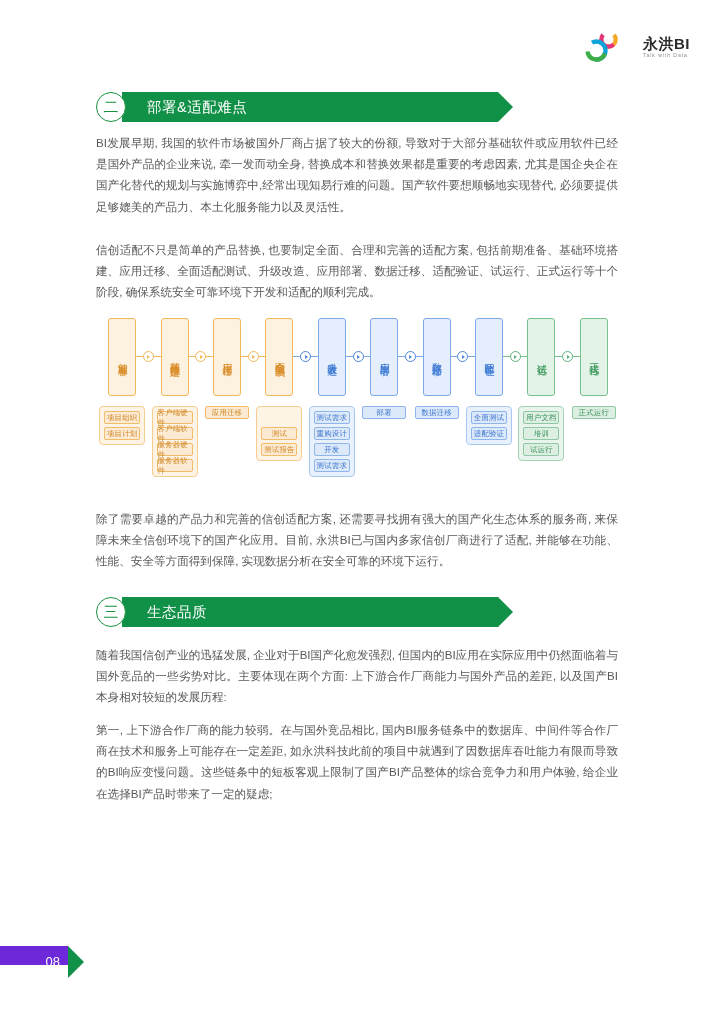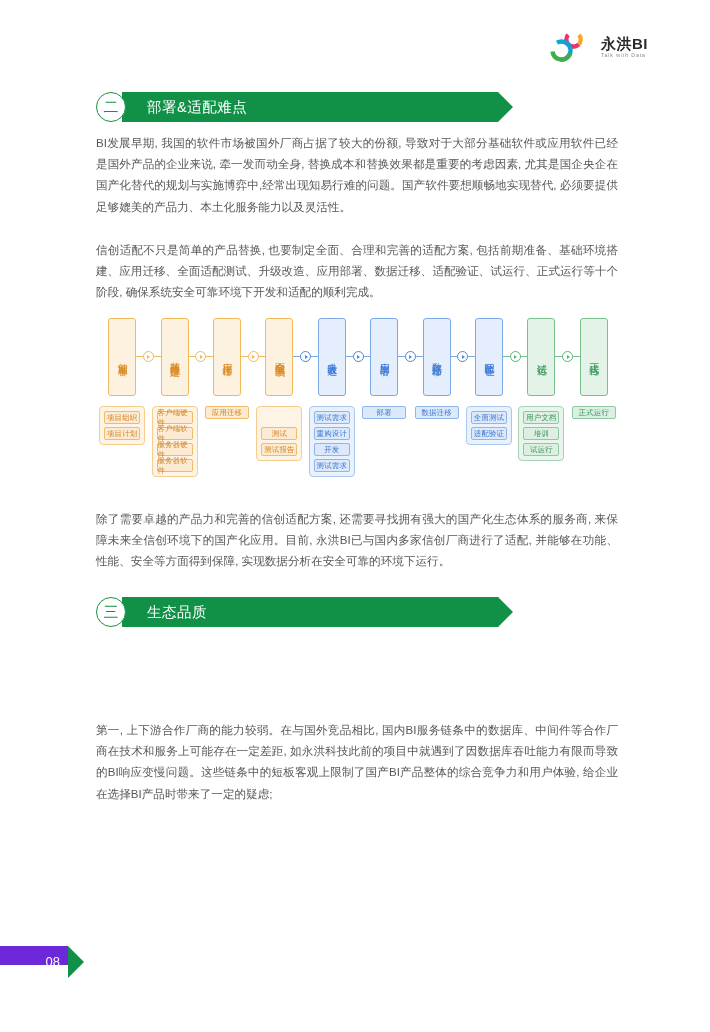--- a/index.html
+++ b/index.html
@@ -4,21 +4,21 @@
 <style>
   html,body{margin:0;padding:0;}
   body{
     width:710px;height:1032px;background:#ffffff;
     font-family:"Liberation Sans","DejaVu Sans",sans-serif;
     color:#4a4a4a;position:relative;overflow:hidden;
   }
   .page{position:relative;width:710px;height:1032px;}
 
   
-  .logo-wrap{position:absolute;left:550px;top:30px;display:flex;align-items:center;gap:13px;justify-content:flex-end;}
+  .logo-wrap{position:absolute;left:585px;top:30px;display:flex;align-items:center;gap:20px;justify-content:flex-end;}
   .logo-mark{width:38px;height:34px;position:relative;}
   .logo-text{display:flex;flex-direction:column;line-height:1;}
   .logo-title{font-size:15px;font-weight:bold;color:#2b2b2b;letter-spacing:.5px;}
   .logo-sub{font-size:5.2px;color:#8a8a8a;letter-spacing:.9px;margin-top:2px;}
 
   
   .banner{position:absolute;left:96px;height:30px;display:flex;align-items:center;}
   .banner-badge{
     width:30px;height:30px;border-radius:50%;border:1.6px solid #17923f;
     display:flex;align-items:center;justify-content:center;
@@ -229,19 +229,20 @@
 
   <div class="para" style="top:508px;">除了需要卓越的产品力和完善的信创适配方案, 还需要寻找拥有强大的国产化生态体系的服务商, 来保障未来全信创环境下的国产化应用。目前, 永洪BI已与国内多家信创厂商进行了适配, 并能够在功能、性能、安全等方面得到保障, 实现数据分析在安全可靠的环境下运行。</div>
 
   <div class="banner" style="top:597px;">
     <div class="banner-badge">三</div>
     <div class="banner-bar">
       <div class="banner-label">生态品质</div>
     </div>
   </div>
 
+  <div class="para" style="top:644px;">随着我国信创产业的迅猛发展, 企业对于BI国产化愈发强烈, 但国内的BI应用在实际应用中仍然面临着与国外竞品的一些劣势对比。主要体现在两个方面: 上下游合作厂商能力与国外产品的差距, 以及国产BI本身相对较短的发展历程:</div>
   <div class="para" style="top:719px;">第一, 上下游合作厂商的能力较弱。在与国外竞品相比, 国内BI服务链条中的数据库、中间件等合作厂商在技术和服务上可能存在一定差距, 如永洪科技此前的项目中就遇到了因数据库吞吐能力有限而导致的BI响应变慢问题。这些链条中的短板客观上限制了国产BI产品整体的综合竞争力和用户体验, 给企业在选择BI产品时带来了一定的疑虑;</div>
 
   <div class="page-tab">
     <div class="page-num">08</div>
   </div>
 
 </div>
 
 </body></html>

